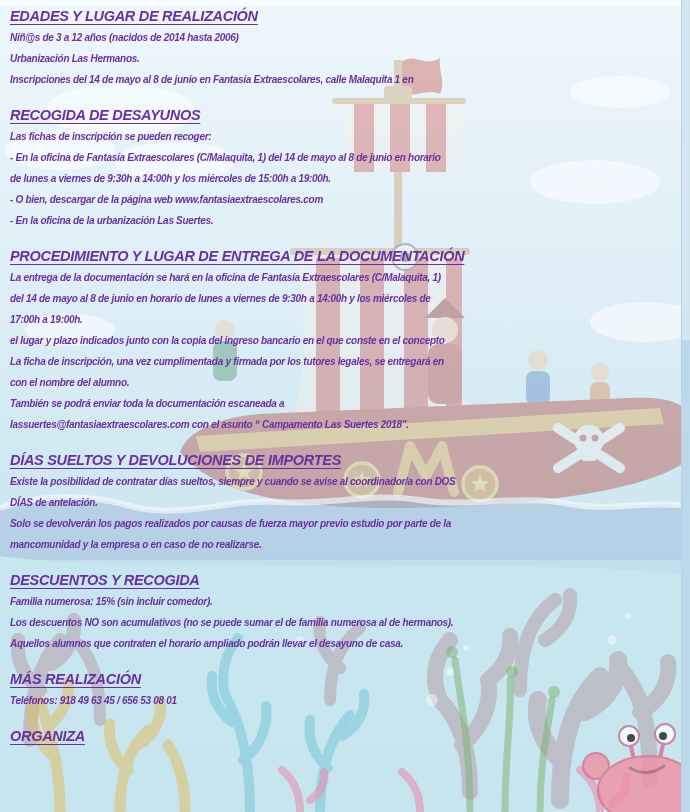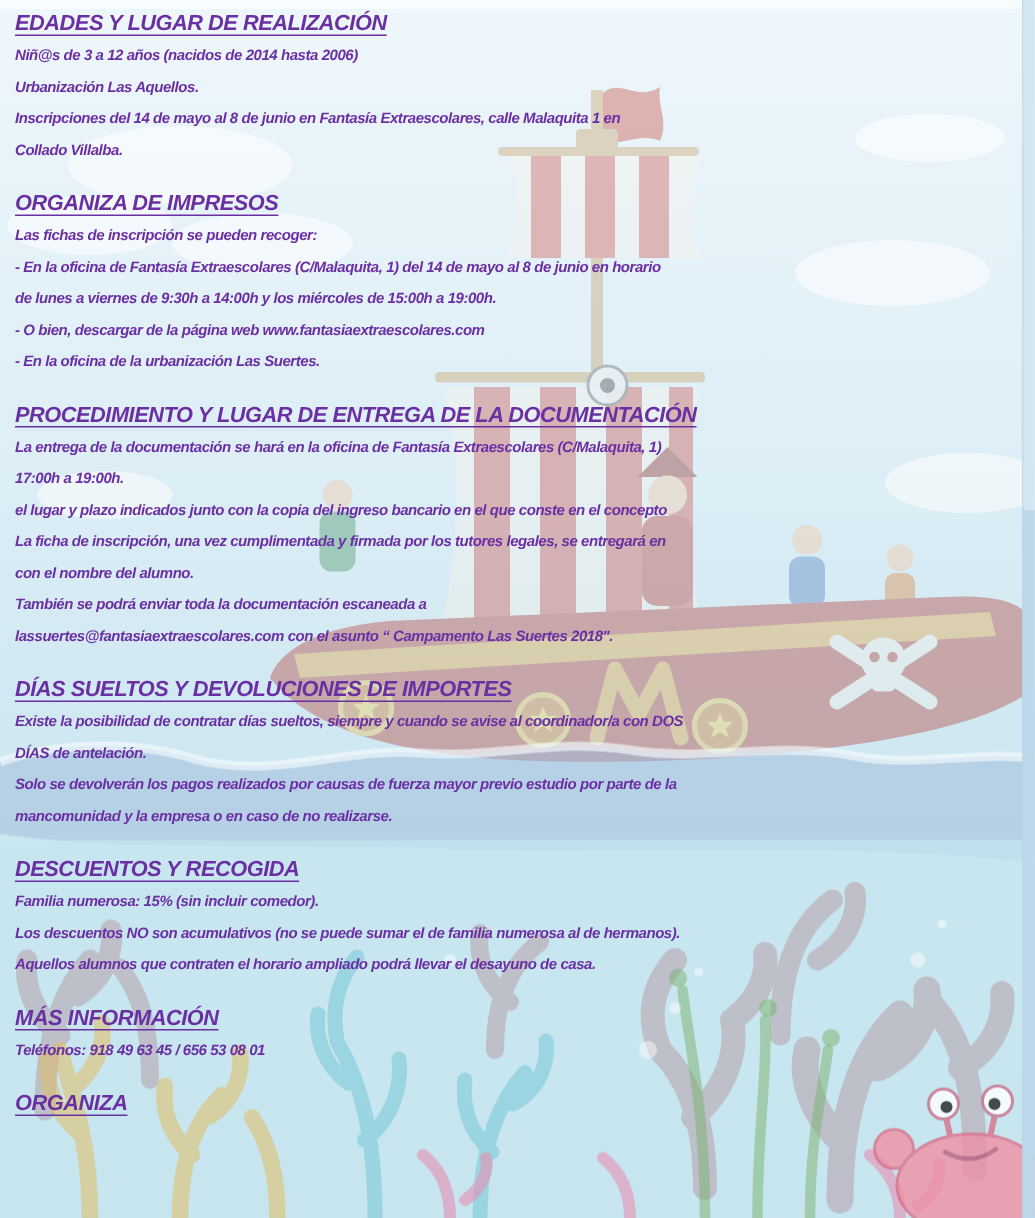--- a/index.html
+++ b/index.html
@@ -174,41 +174,41 @@
       <line x1="681.5" y1="0" x2="681.5" y2="812" stroke="#b6d2e4" stroke-width="1"></line>
     </g>
   </svg>
 
   <div class="textlayer">
 
     <div class="section">
       <div class="heading">EDADES Y LUGAR DE REALIZACIÓN</div>
       <div>
           <div class="line">Niñ@s de 3 a 12 años (nacidos de 2014 hasta 2006)</div>
-          <div class="line">Urbanización Las Aquellos.</div>
+          <div class="line">Urbanización Las Hermanos.</div>
           <div class="line">Inscripciones del 14 de mayo al 8 de junio en Fantasía Extraescolares, calle Malaquita 1 en</div>
-          <div class="line">Collado Villalba.</div>
-        </div>
-    </div>
-
-    <div class="section">
-      <div class="heading">ORGANIZA DE IMPRESOS</div>
+        </div>
+    </div>
+
+    <div class="section">
+      <div class="heading">RECOGIDA DE DESAYUNOS</div>
       <div>
           <div class="line">Las fichas de inscripción se pueden recoger:</div>
           <div class="line">- En la oficina de Fantasía Extraescolares (C/Malaquita, 1) del 14 de mayo al 8 de junio en horario</div>
           <div class="line">de lunes a viernes de 9:30h a 14:00h y los miércoles de 15:00h a 19:00h.</div>
           <div class="line">- O bien, descargar de la página web www.fantasiaextraescolares.com</div>
           <div class="line">- En la oficina de la urbanización Las Suertes.</div>
         </div>
     </div>
 
     <div class="section">
       <div class="heading">PROCEDIMIENTO Y LUGAR DE ENTREGA DE LA DOCUMENTACIÓN</div>
       <div>
           <div class="line">La entrega de la documentación se hará en la oficina de Fantasía Extraescolares (C/Malaquita, 1)</div>
+          <div class="line">del 14 de mayo al 8 de junio en horario de lunes a viernes de 9:30h a 14:00h y los miércoles de</div>
           <div class="line">17:00h a 19:00h.</div>
           <div class="line">el lugar y plazo indicados junto con la copia del ingreso bancario en el que conste en el concepto</div>
           <div class="line">La ficha de inscripción, una vez cumplimentada y firmada por los tutores legales, se entregará en</div>
           <div class="line">con el nombre del alumno.</div>
           <div class="line">También se podrá enviar toda la documentación escaneada a</div>
           <div class="line">lassuertes@fantasiaextraescolares.com con el asunto “ Campamento Las Suertes 2018".</div>
         </div>
     </div>
 
     <div class="section">
@@ -219,26 +219,26 @@
           <div class="line">Solo se devolverán los pagos realizados por causas de fuerza mayor previo estudio por parte de la</div>
           <div class="line">mancomunidad y la empresa o en caso de no realizarse.</div>
         </div>
     </div>
 
     <div class="section">
       <div class="heading">DESCUENTOS Y RECOGIDA</div>
       <div>
           <div class="line">Familia numerosa: 15% (sin incluir comedor).</div>
           <div class="line">Los descuentos NO son acumulativos (no se puede sumar el de familia numerosa al de hermanos).</div>
-          <div class="line">Aquellos alumnos que contraten el horario ampliado podrá llevar el desayuno de casa.</div>
+          <div class="line">Aquellos alumnos que contraten el horario ampliado podrán llevar el desayuno de casa.</div>
         </div>
     </div>
 
     <div class="section extra-gap">
-      <div class="heading">MÁS INFORMACIÓN</div>
+      <div class="heading">MÁS REALIZACIÓN</div>
       <div>
           <div class="line">Teléfonos: 918 49 63 45 / 656 53 08 01</div>
         </div>
     </div>
 
     <div class="section section-organiza">
       <div class="heading">ORGANIZA</div>
     </div>
 
   </div>

